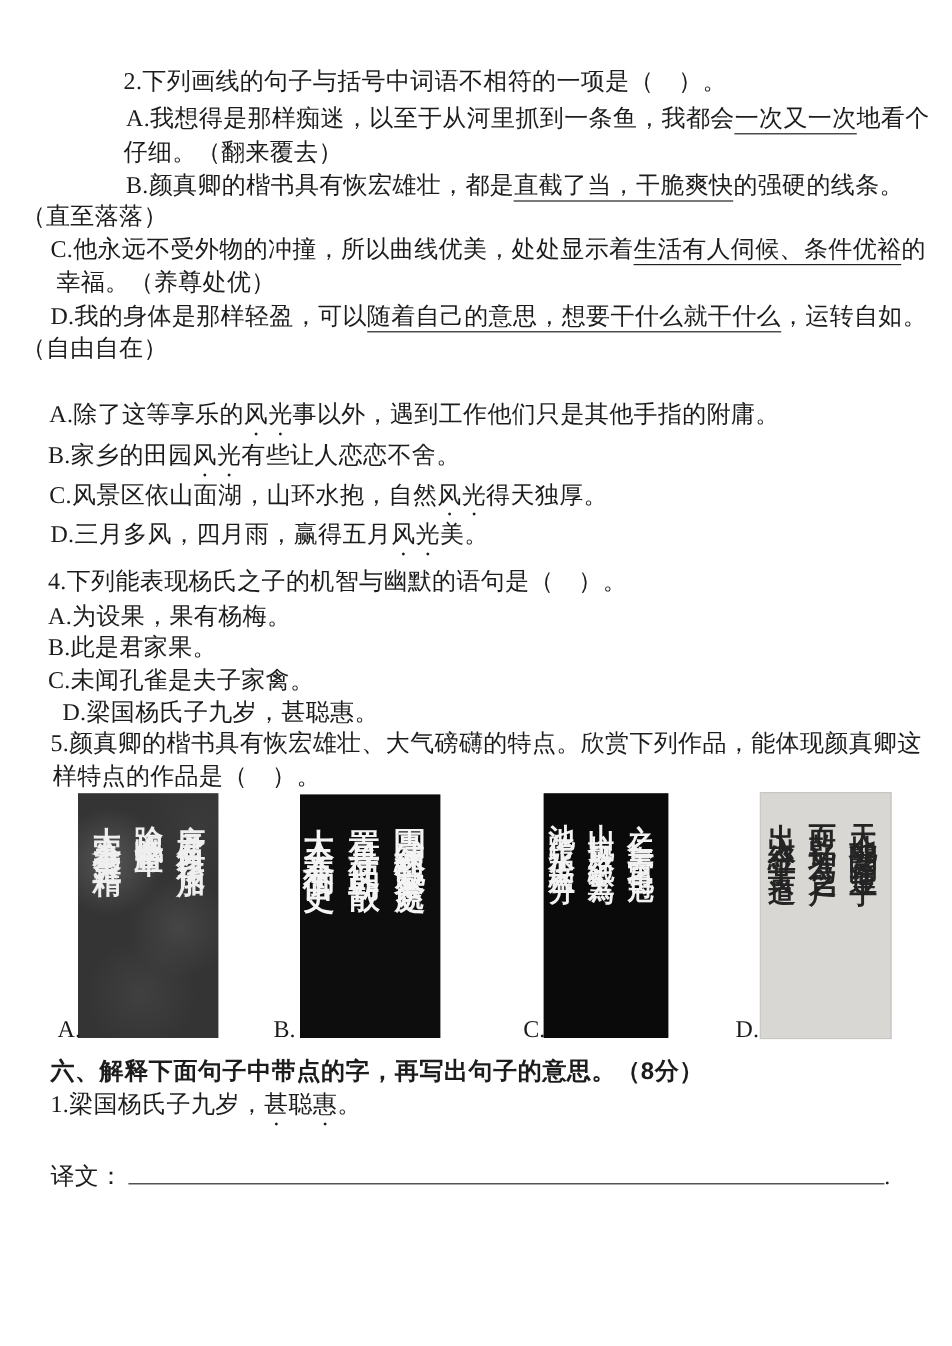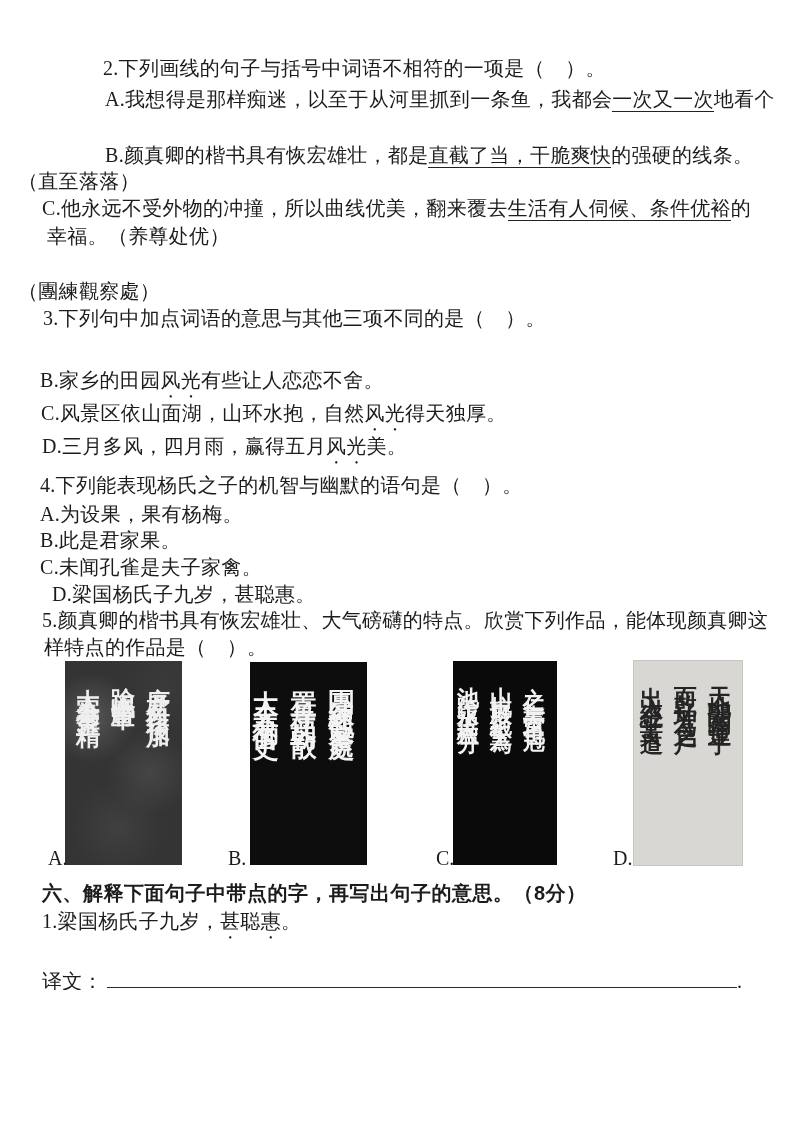--- a/index.html
+++ b/index.html
@@ -49,30 +49,32 @@
   .img-label{position:absolute;font-size:20px;line-height:24px;}
 </style>
 </head>
 <body>
 
 <div class="page">
 
   <p class="ln" style="left:103px;top:55px">2.下列画线的句子与括号中词语不相符的一项是（　）。</p>
 
   <p class="ln" style="left:105px;top:86px"><span>A.我想得是那样痴迷，以至于从河里抓到一条鱼，我都会</span><span class="ul">一次又一次</span><span>地看个</span></p>
+  <p class="ln" style="left:103px;top:114px">仔细。（翻来覆去）</p>
 
   <p class="ln" style="left:105px;top:142px"><span>B.颜真卿的楷书具有恢宏雄壮，都是</span><span class="ul">直截了当，干脆爽快</span><span>的强硬的线条。</span></p>
   <p class="ln" style="left:18px;top:168px">（直至落落）</p>
 
-  <p class="ln" style="left:42px;top:195px"><span>C.他永远不受外物的冲撞，所以曲线优美，翻来覆去</span><span class="ul">生活有人伺候、条件优裕</span><span>的</span></p>
+  <p class="ln" style="left:42px;top:195px"><span>C.他永远不受外物的冲撞，所以曲线优美，处处显示着</span><span class="ul">生活有人伺候、条件优裕</span><span>的</span></p>
   <p class="ln" style="left:47px;top:223px">幸福。（养尊处优）</p>
 
-  <p class="ln" style="left:18px;top:278px">（團練觀察處）</p>
+  <p class="ln" style="left:42px;top:251px"><span>D.我的身体是那样轻盈，可以</span><span class="ul">随着自己的意思，想要干什么就干什么</span><span>，运转自如。</span></p>
+  <p class="ln" style="left:18px;top:278px">（自由自在）</p>
 
-  <p class="ln" style="left:43px;top:305px">3.下列句中加点词语的意思与其他三项不同的是（　）。</p>
+  <p class="ln" style="left:41px;top:333px"><span>A.除了这等享乐的</span><span class="em-dot">风光</span><span>事以外，遇到工作他们只是其他手指的附庸。</span></p>
   <p class="ln" style="left:40px;top:367px"><span>B.家乡的田园</span><span class="em-dot">风光</span><span>有些让人恋恋不舍。</span></p>
   <p class="ln" style="left:41px;top:400px"><span>C.风景区依山面湖，山环水抱，自然</span><span class="em-dot">风光</span><span>得天独厚。</span></p>
   <p class="ln" style="left:42px;top:433px"><span>D.三月多风，四月雨，赢得五月</span><span class="em-dot">风光</span><span>美。</span></p>
 
   <p class="ln" style="left:40px;top:472px">4.下列能表现杨氏之子的机智与幽默的语句是（　）。</p>
   <p class="ln" style="left:40px;top:501px">A.为设果，果有杨梅。</p>
   <p class="ln" style="left:40px;top:527px">B.此是君家果。</p>
   <p class="ln" style="left:40px;top:554px">C.未闻孔雀是夫子家禽。</p>
   <p class="ln" style="left:52px;top:581px">D.梁国杨氏子九岁，甚聪惠。</p>
 

